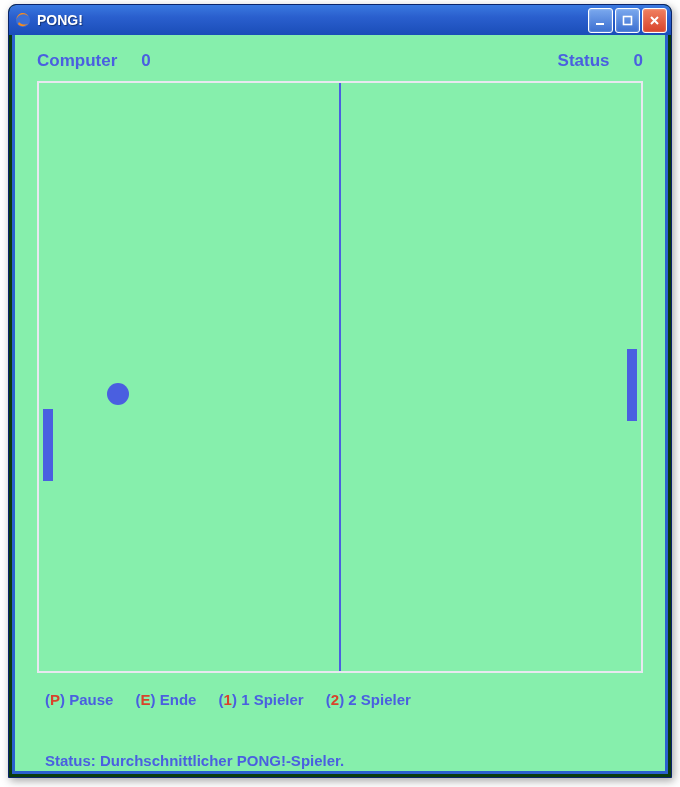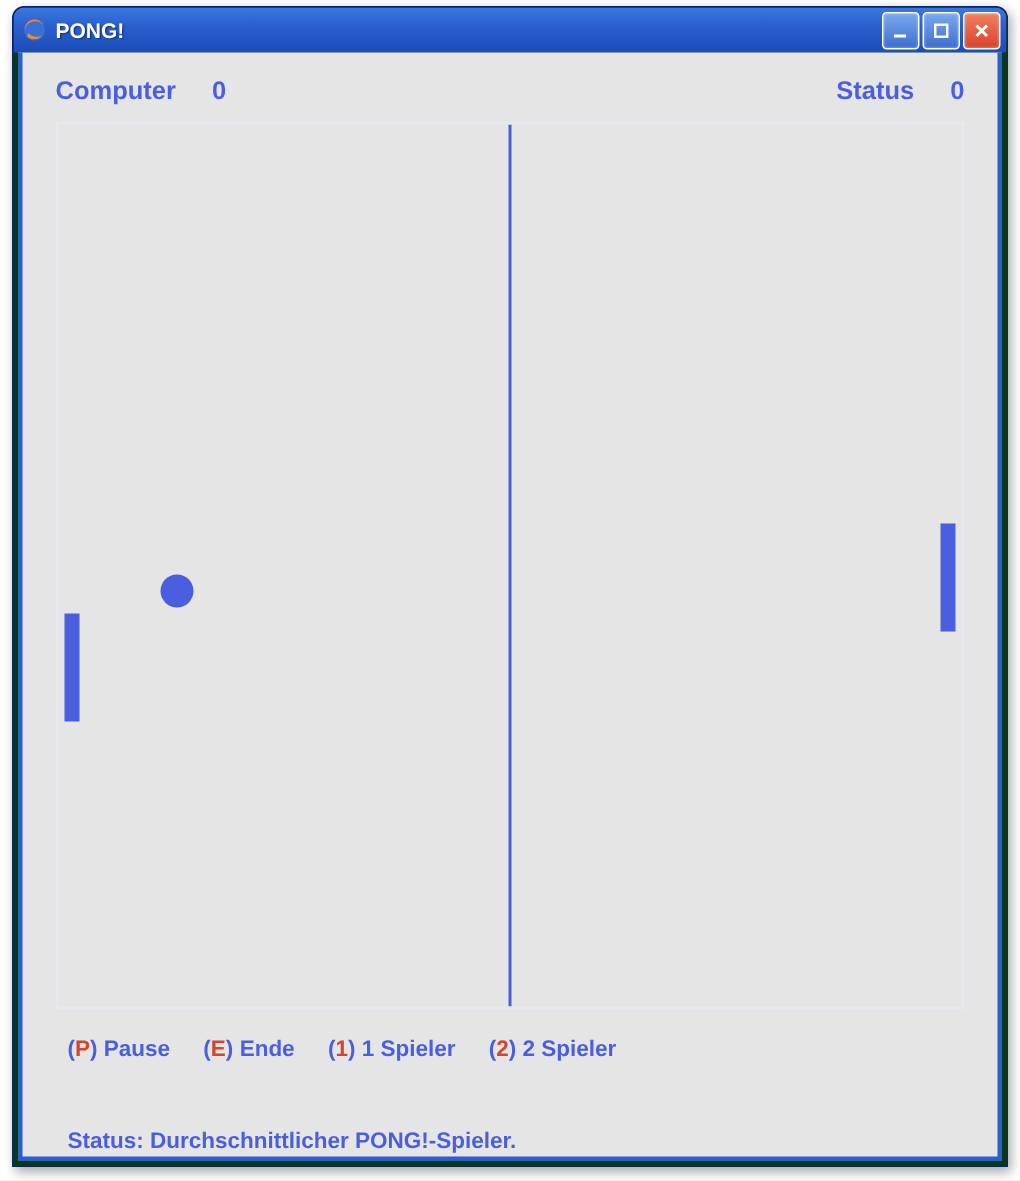--- a/index.html
+++ b/index.html
@@ -71,21 +71,21 @@
     background: linear-gradient(to bottom, #f08060, #d8432c);
   }
   .win-btn svg { display:block; }
 
   .client {
     position: absolute;
     left: 3px;
     right: 3px;
     top: 30px;
     bottom: 3px;
-    background: #e5e5e5;
+    background: #86efac;
     border-left: 3px solid #2a5fce;
     border-right: 3px solid #2a5fce;
     border-bottom: 3px solid #2a5fce;
   }
 
   .scorebar {
     display: flex;
     justify-content: space-between;
     padding: 16px 22px 10px 22px;
     color: #4a5fe0;

